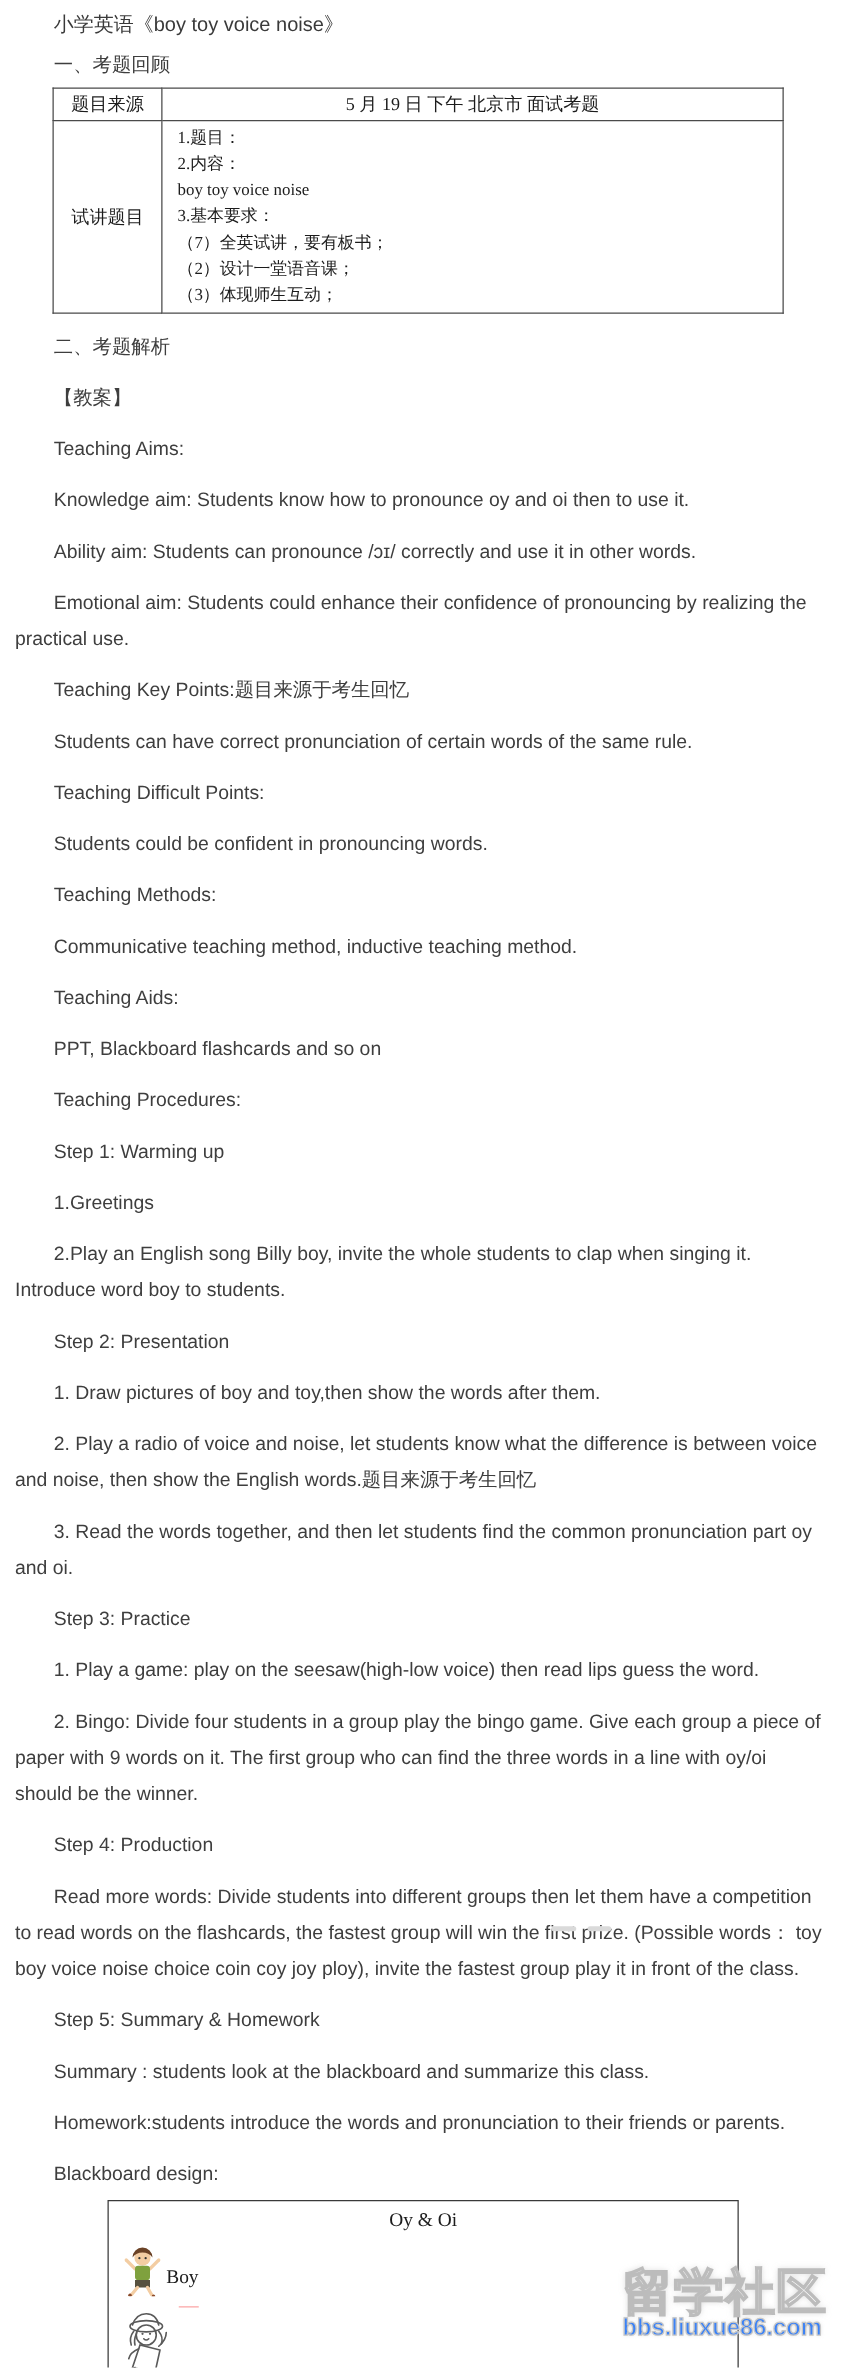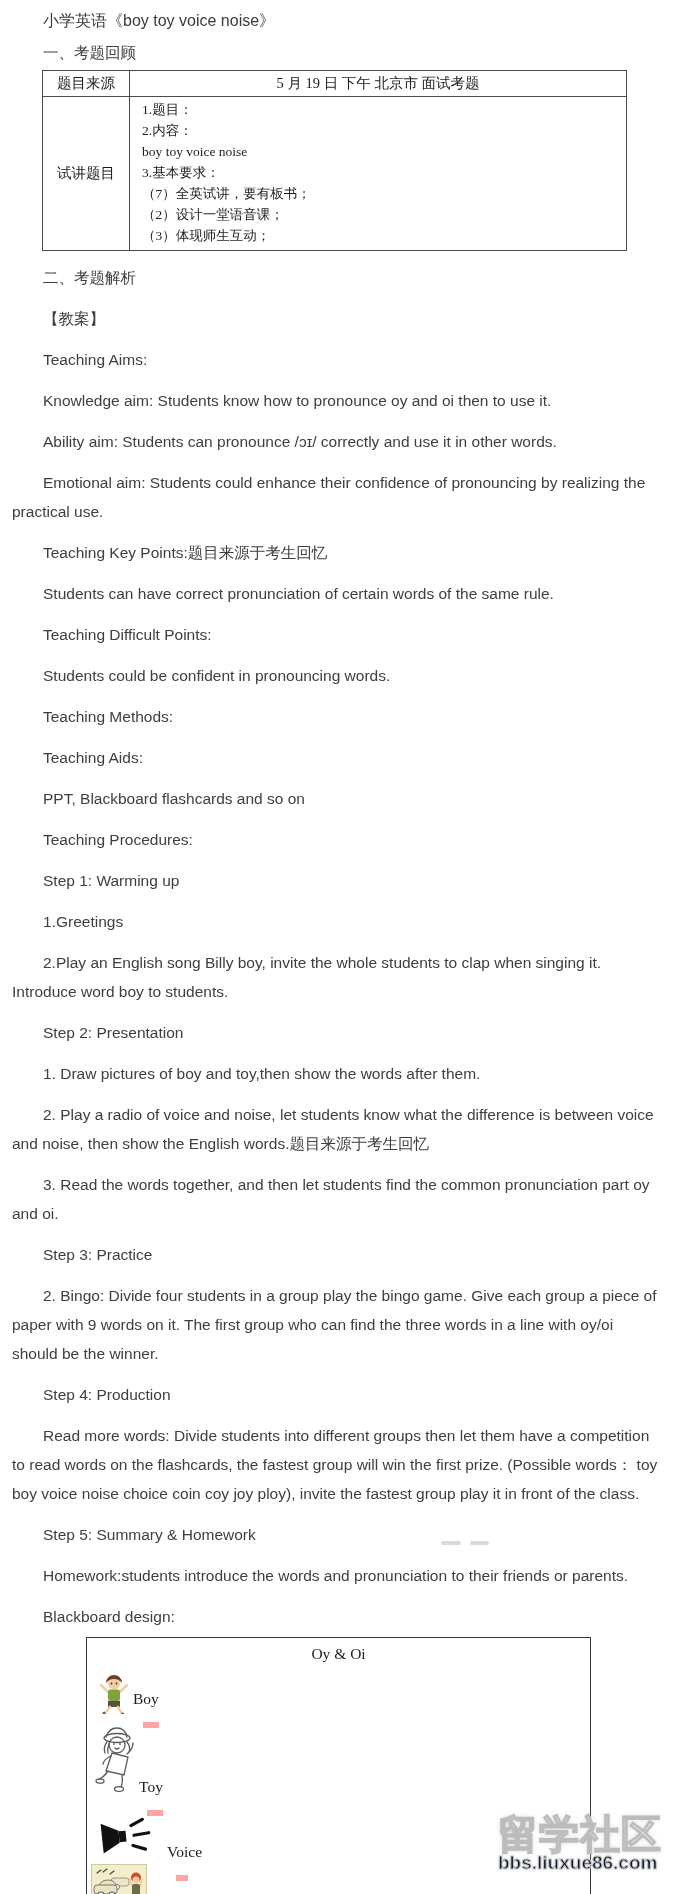--- a/index.html
+++ b/index.html
@@ -26,42 +26,42 @@
 
   
   .para p { font-size:15.5px; line-height:29px; margin:12px 0 3px 0; text-indent:31px; }
 
   
   .board { position:relative; width:503px; height:301px; border:1px solid #3a3a3a;
     margin:6px 0 0 74px; font-family:Liberation Serif, serif; color:#1c1c1c; }
   .board-title { text-align:center; font-size:15.5px; margin-top:7px; }
   .b-img { position:absolute; }
   .b-label { position:absolute; font-size:15.5px; white-space:nowrap; }
-  .under { border-bottom:6px solid #fca5a5; padding-bottom:15px; }
+  .under { border-bottom:1px solid #fca5a5; padding-bottom:15px; }
   #img-boy   { left:8px;  top:34px; }
   #label-boy { left:46px; top:52px; }
   #img-toy   { left:8px;  top:88px; }
   #label-toy { left:52px; top:140px; }
   #img-voice { left:12px; top:180px; transform:rotate(-6deg); }
   #label-voice { left:80px; top:205px; }
   #img-noise { left:4px;  top:226px; }
   #label-noise { left:46px; top:253px; }
 
   
   .possible { width:249px; height:30px; border:7px solid #000000; margin:10px 0 0 190px;
     text-align:center; line-height:30px;
     font-family:"Liberation Serif","DejaVu Serif",serif; font-size:14.5px; color:#1c1c1c; }
 
   
   .watermark { position:absolute; left:498px; top:1812px; z-index:6; }
   .wm-brand { font-size:40px; line-height:44px; font-weight:bold; letter-spacing:1px;
     color:#ffffff; -webkit-text-stroke:1.4px #bcbcbc;
     text-shadow:0 0 5px rgba(175,175,175,0.55); white-space:nowrap; }
   .wm-site { font-size:19px; line-height:20px; font-weight:bold; margin-top:-3px;
-    color:#0f172a; -webkit-text-stroke:1px #c6c6c6;
+    color:#3b82f6; -webkit-text-stroke:1px #c6c6c6;
     text-shadow:0 0 3px rgba(175,175,175,0.5); white-space:nowrap; }
   @supports not (-webkit-text-stroke: 1px #000) {
     .wm-brand,.wm-site { color:#d4d4d4; text-shadow:none; }
   }
 
   
   .smudge { position:absolute; left:441px; top:1541px; width:48px; display:flex; gap:9px; z-index:2; }
   .smudge i { height:4px; flex:1; background:#dadada; border-radius:2px; }
 </style>
 </head>
@@ -98,35 +98,38 @@
     <p>【教案】</p>
     <p>Teaching Aims:</p>
     <p>Knowledge aim: Students know how to pronounce oy and oi then to use it.</p>
     <p>Ability aim: Students can pronounce /ɔɪ/ correctly and use it in other words.</p>
     <p>Emotional aim: Students could enhance their confidence of pronouncing by realizing the practical use.</p>
     <p>Teaching Key Points:题目来源于考生回忆</p>
     <p>Students can have correct pronunciation of certain words of the same rule.</p>
     <p>Teaching Difficult Points:</p>
     <p>Students could be confident in pronouncing words.</p>
     <p>Teaching Methods:</p>
+    <p>Communicative teaching method, inductive teaching method.</p>
     <p>Teaching Aids:</p>
     <p>PPT, Blackboard flashcards and so on</p>
     <p>Teaching Procedures:</p>
     <p>Step 1: Warming up</p>
     <p>1.Greetings</p>
     <p>2.Play an English song Billy boy, invite the whole students to clap when singing it. Introduce word boy to students.</p>
     <p>Step 2: Presentation</p>
     <p>1. Draw pictures of boy and toy,then show the words after them.</p>
     <p>2. Play a radio of voice and noise, let students know what the difference is between voice and noise, then show the English words.题目来源于考生回忆</p>
     <p>3. Read the words together, and then let students find the common pronunciation part oy and oi.</p>
     <p>Step 3: Practice</p>
+    <p>1. Play a game: play on the seesaw(high-low voice) then read lips guess the word.</p>
     <p>2. Bingo: Divide four students in a group play the bingo game. Give each group a piece of paper with 9 words on it. The first group who can find the three words in a line with oy/oi should be the winner.</p>
     <p>Step 4: Production</p>
     <p>Read more words: Divide students into different groups then let them have a competition to read words on the flashcards, the fastest group will win the first prize. (Possible words： toy boy voice noise choice coin coy joy ploy), invite the fastest group play it in front of the class.</p>
     <p>Step 5: Summary &amp; Homework</p>
+    <p>Summary : students look at the blackboard and summarize this class.</p>
     <p>Homework:students introduce the words and pronunciation to their friends or parents.</p>
     <p>Blackboard design:</p>
   </div>
 
   <div class="board">
     <div class="board-title">Oy &amp; Oi</div>
 
     <svg class="b-img" id="img-boy" width="38" height="42" viewBox="0 0 38 42">
       <line x1="13" y1="20" x2="6" y2="13" stroke="#f3cda3" stroke-width="2.6" stroke-linecap="round"></line>
       <line x1="25" y1="20" x2="32" y2="13" stroke="#f3cda3" stroke-width="2.6" stroke-linecap="round"></line>

